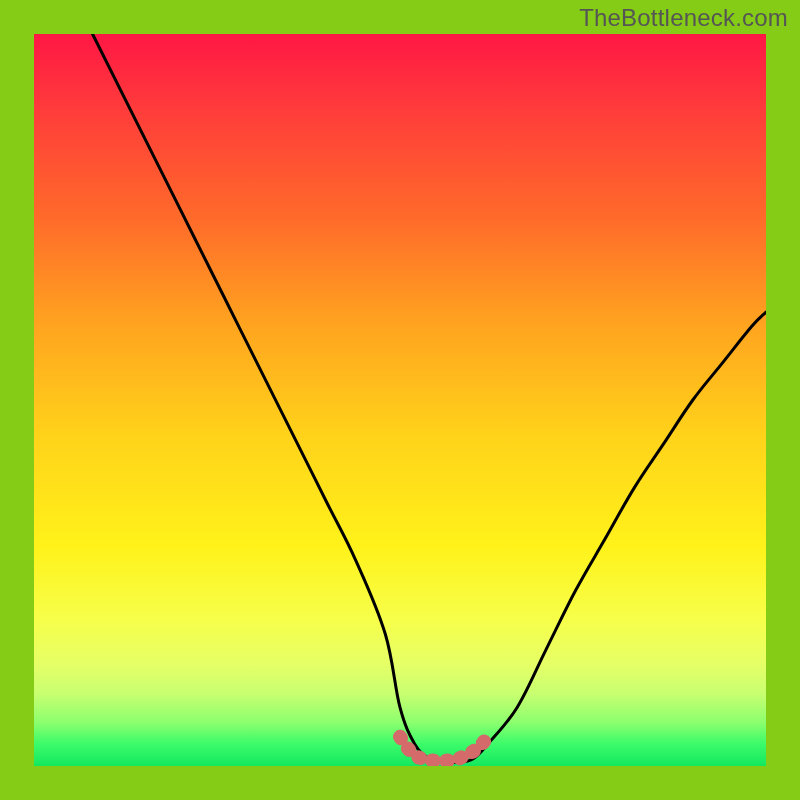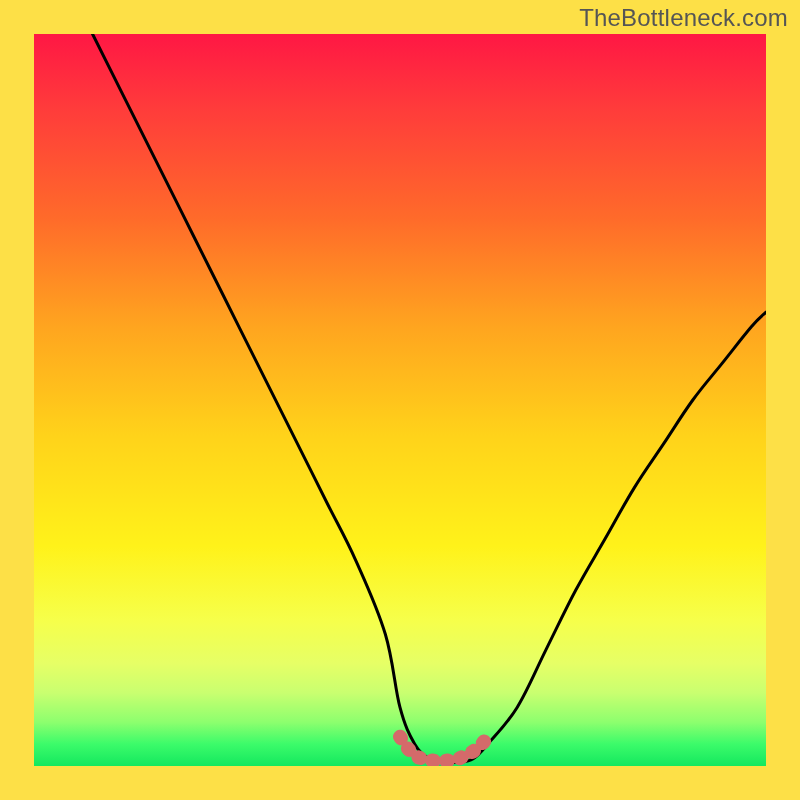--- a/index.html
+++ b/index.html
@@ -8,21 +8,21 @@
     width: 800px;
     height: 800px;
     overflow: hidden;
     background: #000;
     font-family: Arial, Helvetica, sans-serif;
   }
   .frame {
     position: relative;
     width: 800px;
     height: 800px;
-    background: #fde047;
+    background: #84cc16;
   }
   .watermark {
     position: absolute;
     top: 4px;
     right: 12px;
     font-size: 24px;
     font-weight: 500;
     color: #555;
     letter-spacing: 0.2px;
     z-index: 10;

